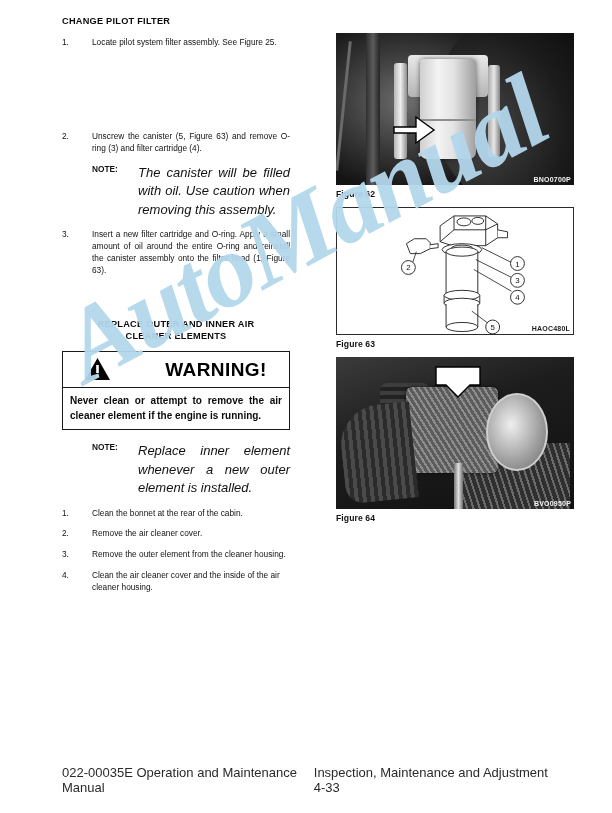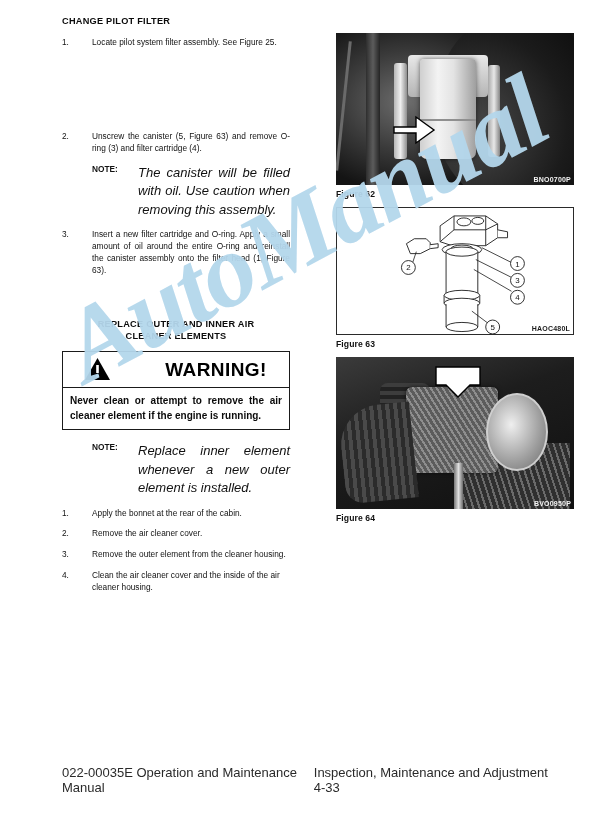--- a/index.html
+++ b/index.html
@@ -208,21 +208,21 @@
       <div class="warn-body">Never clean or attempt to remove the air cleaner element if the engine is running.</div>
     </div>
 
     <div class="note">
       <div class="lbl">NOTE:</div>
       <div class="body">Replace inner element whenever a new outer element is installed.</div>
     </div>
 
     <div class="step">
       <div class="num">1.</div>
-      <div class="txt nojust">Apply the bonnet at the rear of the cabin.</div>
+      <div class="txt nojust">Clean the bonnet at the rear of the cabin.</div>
     </div>
     <div class="step">
       <div class="num">2.</div>
       <div class="txt nojust">Remove the air cleaner cover.</div>
     </div>
     <div class="step">
       <div class="num">3.</div>
       <div class="txt">Remove the outer element from the cleaner housing.</div>
     </div>
     <div class="step">

